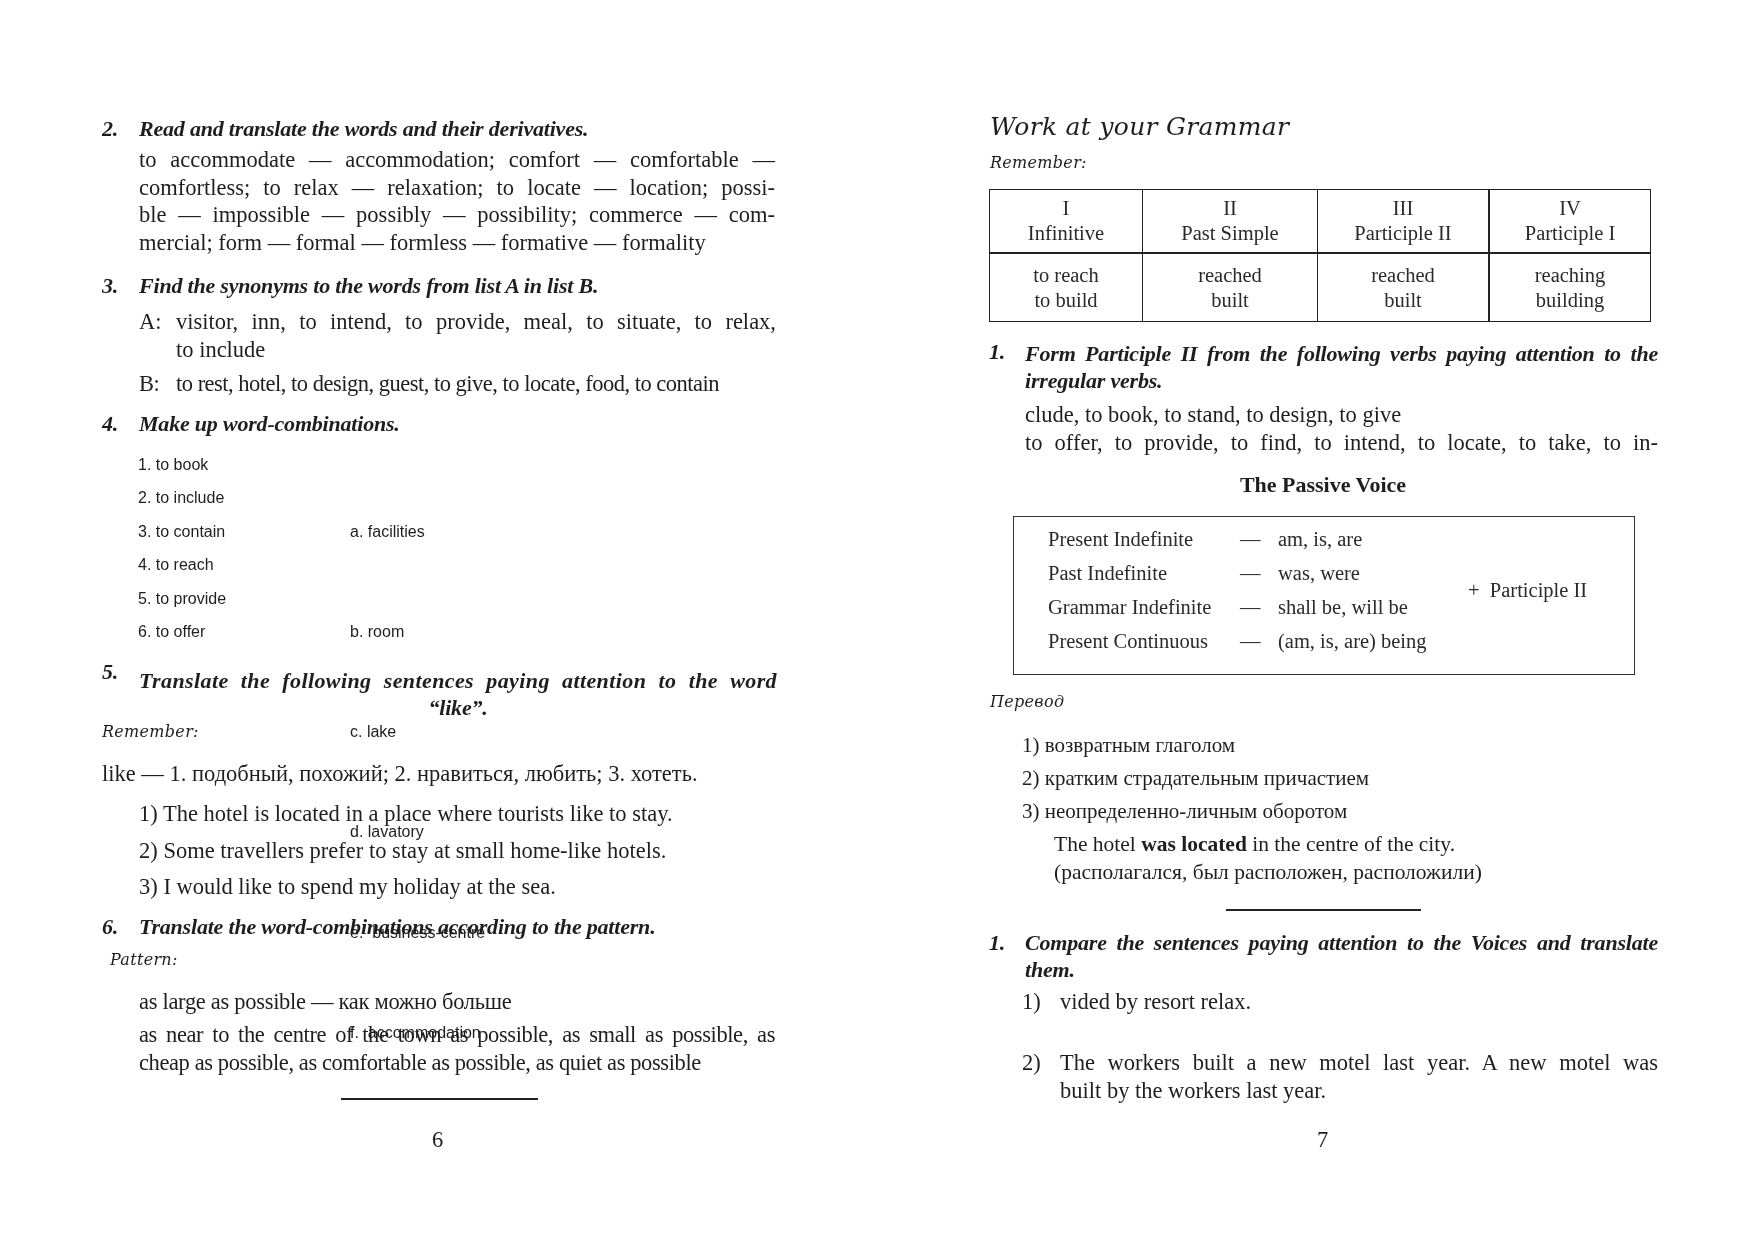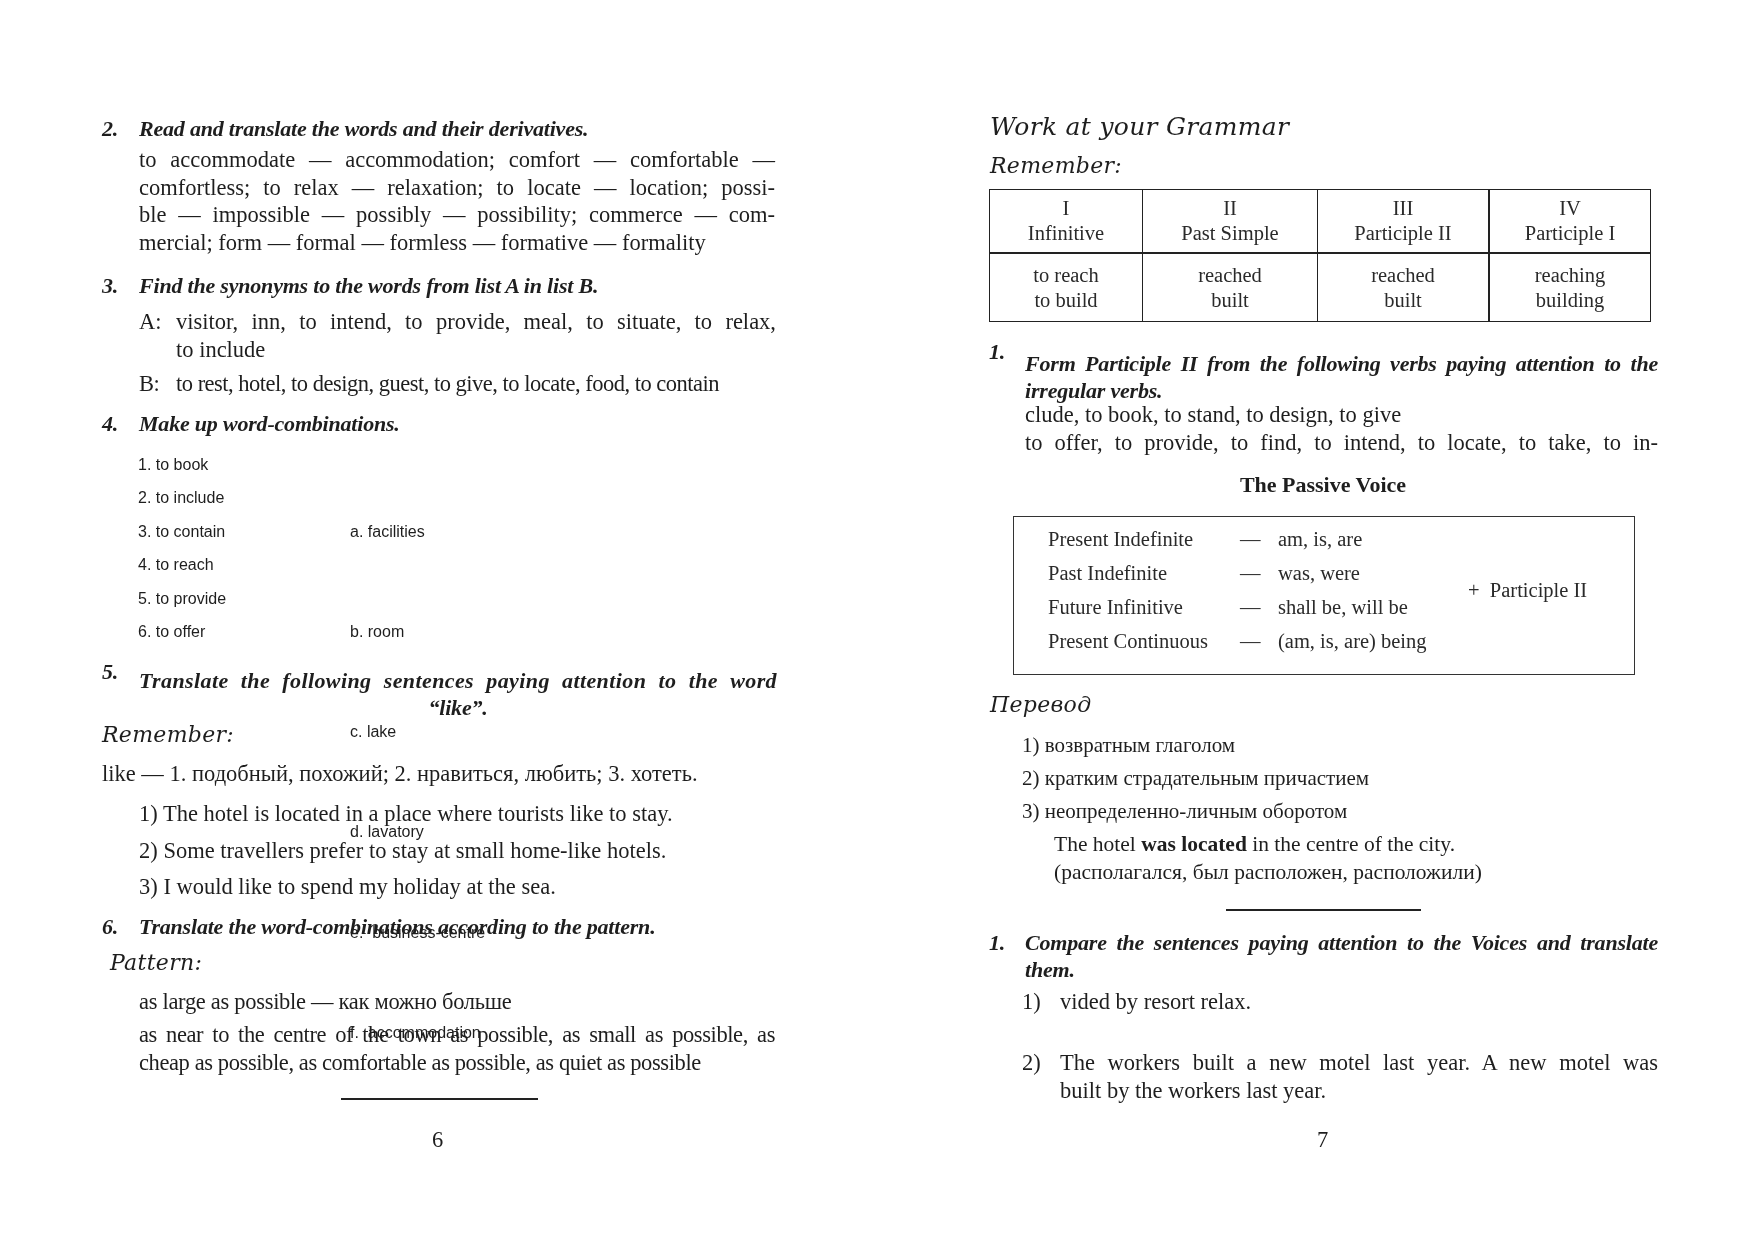--- a/index.html
+++ b/index.html
@@ -2,21 +2,21 @@
 <html><head>
 <meta charset="utf-8">
 <style>
   html, body { margin: 0; padding: 0; background: #ffffff; }
   body { width: 1755px; height: 1240px; position: relative; overflow: hidden;
          font-family: "Liberation Serif", serif; color: #1e1e1e; }
   .abs { position: absolute; white-space: nowrap; }
   .body { font-size: 22.5px; line-height: 27.5px; }
   .task { font-size: 22px; font-weight: bold; font-style: italic; letter-spacing: -0.2px; }
   .num { position: absolute; left: 0; }
-  .script { font-family: "DejaVu Serif", serif; font-style: italic; font-size: 22px; letter-spacing: 0.3px; }
+  .script { font-family: "DejaVu Serif", serif; font-style: italic; font-size: 16px; letter-spacing: 0.3px; }
   .wide { font-family: Liberation Sans, sans-serif; font-size: 16px; }
   .rule { position: absolute; height: 1.6px; background: #222; }
 
   
   .gtable { position: absolute; left: 989px; top: 189px; border-collapse: collapse;
             font-size: 20.5px; line-height: 25px; text-align: center; }
   .gtable td { border: 1.5px solid #222; padding: 0; vertical-align: middle; color: #2a2a2a; }
   .gtable tr.head td { height: 62px; border-bottom: 2.5px solid #222; }
   .gtable tr.val td { height: 67px; }
   .gtable td.thick { border-left: 2.5px solid #222; }
@@ -152,35 +152,35 @@
       <td class="thick">
             <div>reaching</div>
             <div>building</div>
           </td>
     </tr>
   </tbody>
     </table>
 
   <div class="abs task" style="left:989px; top:338px; width:680px; line-height:27px;">
     <span class="num">1.</span>
-    <div style="position:absolute; left:36px; top:12px; width:633px;">
+    <div style="position:absolute; left:36px; top:2px; width:633px;">
       <div style="text-align-last:justify; white-space:normal;">Form Participle II from the following verbs paying attention to the</div>
       <div>irregular verbs.</div>
     </div>
   </div>
   <div class="abs body" style="left:1025px; top:401px;">
     <div>clude, to book, to stand, to design, to give</div>
     <div style="width:633px; text-align-last:justify; white-space:normal;">to offer, to provide, to find, to intend, to locate, to take, to in-</div>
   </div>
 
   <div class="abs" style="left:1160px; top:472px; width:326px; text-align:center; font-size:22px; font-weight:bold;">The Passive Voice</div>
   <div class="pbox">
     <div class="prow" style="top:11px;"><span class="n">Present Indefinite</span><span class="d">—</span><span>am, is, are</span></div>
     <div class="prow" style="top:45px;"><span class="n">Past Indefinite</span><span class="d">—</span><span>was, were</span></div>
-    <div class="prow" style="top:79px;"><span class="n">Future Infinitive</span><span class="d">—</span><span>shall be, will be</span></div>
+    <div class="prow" style="top:79px;"><span class="n">Grammar Indefinite</span><span class="d">—</span><span>shall be, will be</span></div>
     <div class="prow" style="top:113px;"><span class="n">Present Continuous</span><span class="d">—</span><span>(am, is, are) being</span></div>
     <div class="prow" style="left:454px; top:62px; white-space:pre;">+  Participle II</div>
   </div>
 
   <div class="abs script" style="left:990px; top:692px;">Перевод</div>
   <div class="abs" style="left:1022px; top:729px; font-size:21px; line-height:33px;">
     <div><span>1)</span> <span>возвратным глаголом</span></div>
     <div><span>2)</span> <span>кратким страдательным причастием</span></div>
     <div><span>3)</span> <span>неопределенно-личным оборотом</span></div>
   </div>

